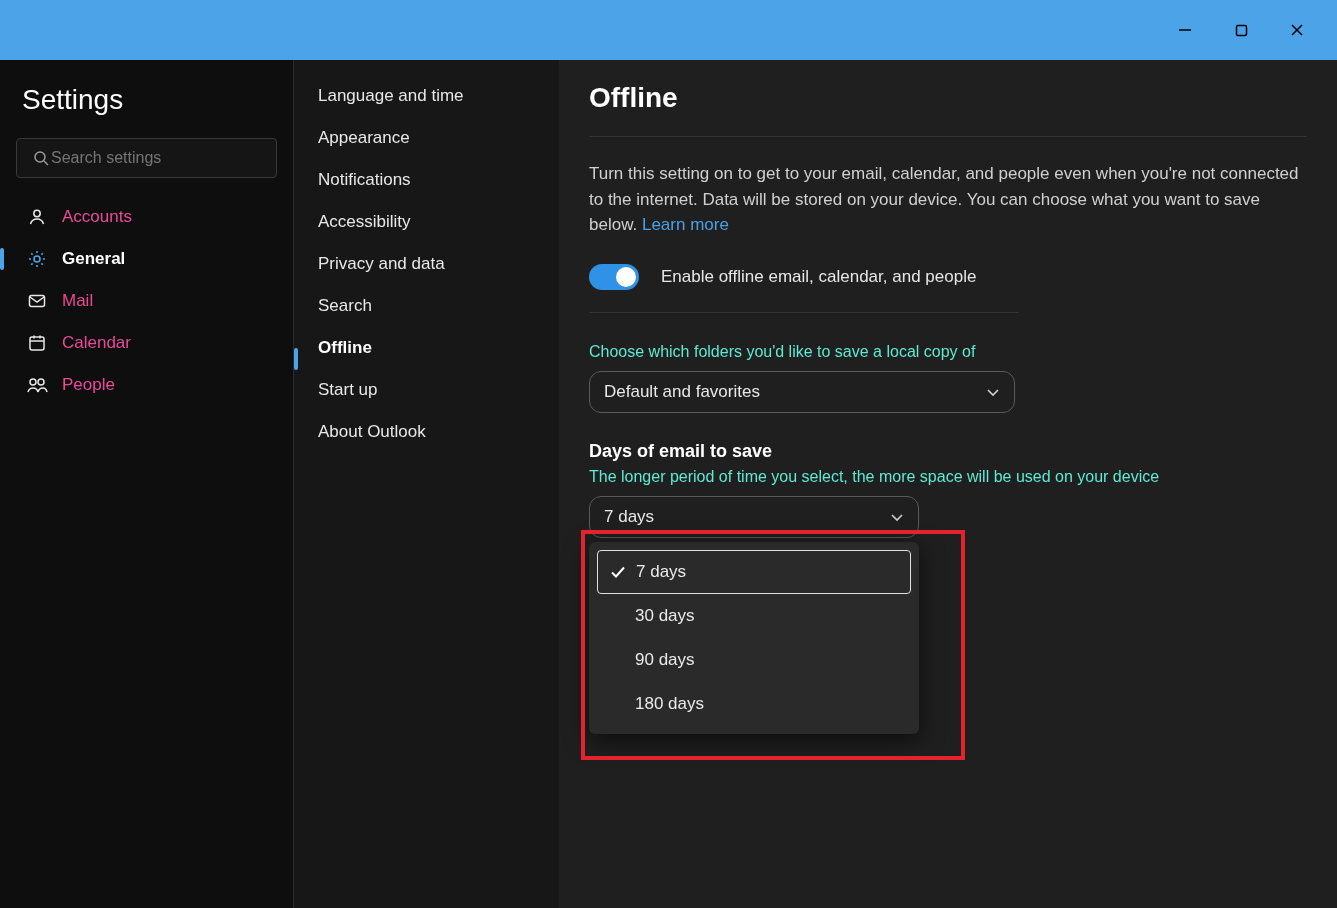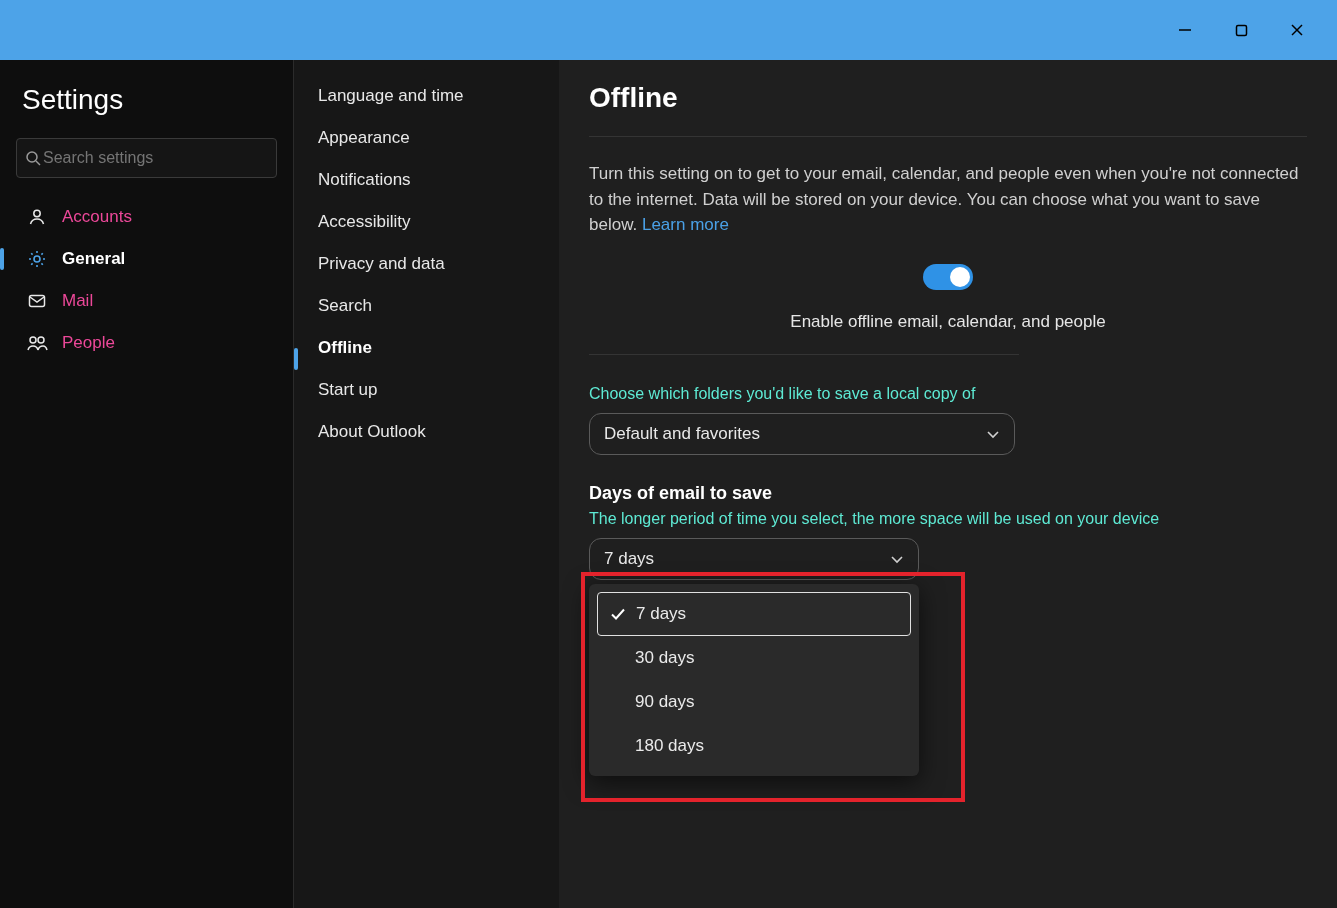--- a/index.html
+++ b/index.html
@@ -3,38 +3,38 @@
 <meta charset="utf-8">
 <style>
   * { box-sizing: border-box; margin: 0; padding: 0; }
   html, body { width: 1337px; height: 908px; font-family: "Segoe UI", Arial, sans-serif; background: #0e0e0e; color: #e8e8e8; overflow: hidden; }
   .titlebar { height: 60px; background: #4da3e8; display: flex; justify-content: flex-end; align-items: center; padding-right: 12px; }
   .win-btn { width: 56px; height: 40px; display: flex; align-items: center; justify-content: center; color: #0a0a0a; cursor: pointer; }
   .app { display: flex; height: 848px; background: #171717; }
   
   .col-left { width: 293px; background: #0e0e0e; padding: 24px 16px 0 16px; }
   .col-left h1 { font-size: 28px; font-weight: 400; color: #fff; margin-bottom: 22px; margin-left: 6px; }
-  .search-box { display: flex; align-items: center; gap: 2px; height: 40px; border: 1px solid #3a3a3a; border-radius: 4px; padding: 0 8px; margin-bottom: 18px; background: #151515; }
+  .search-box { display: flex; align-items: center; gap: 2px; height: 40px; border: 1px solid #3a3a3a; border-radius: 4px; padding: 0 16px; margin-bottom: 18px; background: #151515; }
   .search-box input { background: transparent; border: none; outline: none; color: #c0c0c0; font-size: 16px; flex: 1; }
   .nav-item { display: flex; align-items: center; gap: 14px; height: 42px; padding: 0 10px; border-radius: 4px; font-size: 17px; color: #ec4899; cursor: pointer; position: relative; }
   .nav-item.active { font-weight: 600; color: #fff; }
   .nav-item.active::before { content: ""; position: absolute; left: -16px; top: 10px; bottom: 10px; width: 4px; background: #4da3e8; border-radius: 2px; }
   .nav-icon { width: 22px; display: flex; justify-content: center; color: #e8e8e8; }
   
   .col-mid { width: 266px; background: #171717; border-left: 1px solid #2b2b2b; padding: 26px 14px 0 14px; }
   .sub-item { height: 42px; display: flex; align-items: flex-start; padding: 0 10px; font-size: 17px; color: #e8e8e8; cursor: pointer; position: relative; border-radius: 4px; }
   .sub-item.active { font-weight: 600; color: #fff; }
   .sub-item.active::before { content: ""; position: absolute; left: -14px; top: 10px; bottom: 10px; width: 4px; background: #4da3e8; border-radius: 2px; }
   
   .col-main { flex: 1; background: #1f1f1f; padding: 22px 30px 0 30px; overflow: visible; }
   .main-title { font-size: 28px; font-weight: 600; color: #fff; padding-bottom: 22px; border-bottom: 1px solid #343434; }
   .main-body { padding-top: 24px; max-width: 720px; }
   .desc { font-size: 17px; line-height: 1.5; color: #d0d0d0; }
   .link { color: #4aa0e6; cursor: pointer; }
-  .toggle-row { display: flex; align-items: center; gap: 22px; margin: 26px 0 22px 0; flex-direction: column; }
+  .toggle-row { display: flex; align-items: center; gap: 22px; margin: 26px 0 22px 0; }
   .toggle { width: 50px; height: 26px; background: #2f92e6; border-radius: 13px; position: relative; cursor: pointer; }
   .toggle::after { content: ""; position: absolute; right: 3px; top: 3px; width: 20px; height: 20px; background: #fff; border-radius: 50%; }
   .toggle-label { font-size: 17px; color: #e6e6e6; }
   .sep { border-top: 1px solid #343434; margin-bottom: 30px; width: 430px; }
   .section-h { font-size: 18px; font-weight: 600; color: #fff; margin-bottom: 6px; }
   .section-d { font-size: 16px; color: #5eead4; margin-bottom: 10px; }
   .select { width: 426px; height: 42px; border: 1px solid #5a5a5a; border-radius: 12px; display: flex; align-items: center; justify-content: space-between; padding: 0 14px; font-size: 17px; color: #e8e8e8; cursor: pointer; background: #1f1f1f; margin-bottom: 28px; }
   .select.small { width: 330px; margin-bottom: 0; }
   .chev { color: #d0d0d0; }
   .dropdown-wrap { position: relative; }
@@ -101,20 +101,31 @@
       <span class="nav-icon">
         <svg width="20" height="20" viewBox="0 0 20 20">
             <rect x="2.5" y="4.5" width="15" height="11" rx="2" fill="none" stroke="#e8e8e8" stroke-width="1.5"></rect>
             <path d="M3 6l7 5 7-5" fill="none" stroke="#e8e8e8" stroke-width="1.5"></path>
           </svg>
       </span>
       <span>Mail</span>
     </div>
     <div class="nav-item">
       <span class="nav-icon">
+        <svg width="20" height="20" viewBox="0 0 20 20">
+            <rect x="3" y="4" width="14" height="13" rx="2" fill="none" stroke="#e8e8e8" stroke-width="1.5"></rect>
+            <line x1="3" y1="8" x2="17" y2="8" stroke="#e8e8e8" stroke-width="1.5"></line>
+            <line x1="7" y1="2.5" x2="7" y2="5.5" stroke="#e8e8e8" stroke-width="1.5"></line>
+            <line x1="13" y1="2.5" x2="13" y2="5.5" stroke="#e8e8e8" stroke-width="1.5"></line>
+          </svg>
+      </span>
+      <span>Calendar</span>
+    </div>
+    <div class="nav-item">
+      <span class="nav-icon">
         <svg width="22" height="20" viewBox="0 0 22 20">
             <circle cx="7" cy="7" r="3" fill="none" stroke="#e8e8e8" stroke-width="1.5"></circle>
             <circle cx="15" cy="7" r="3" fill="none" stroke="#e8e8e8" stroke-width="1.5"></circle>
             <path d="M2 17c.8-3 3-4 5-4s4.2 1 5 4" fill="none" stroke="#e8e8e8" stroke-width="1.5"></path>
             <path d="M12 17c.8-3 3-4 5-4s3.2 1 4 4" fill="none" stroke="#e8e8e8" stroke-width="1.5"></path>
           </svg>
       </span>
       <span>People</span>
     </div>
   </div>

